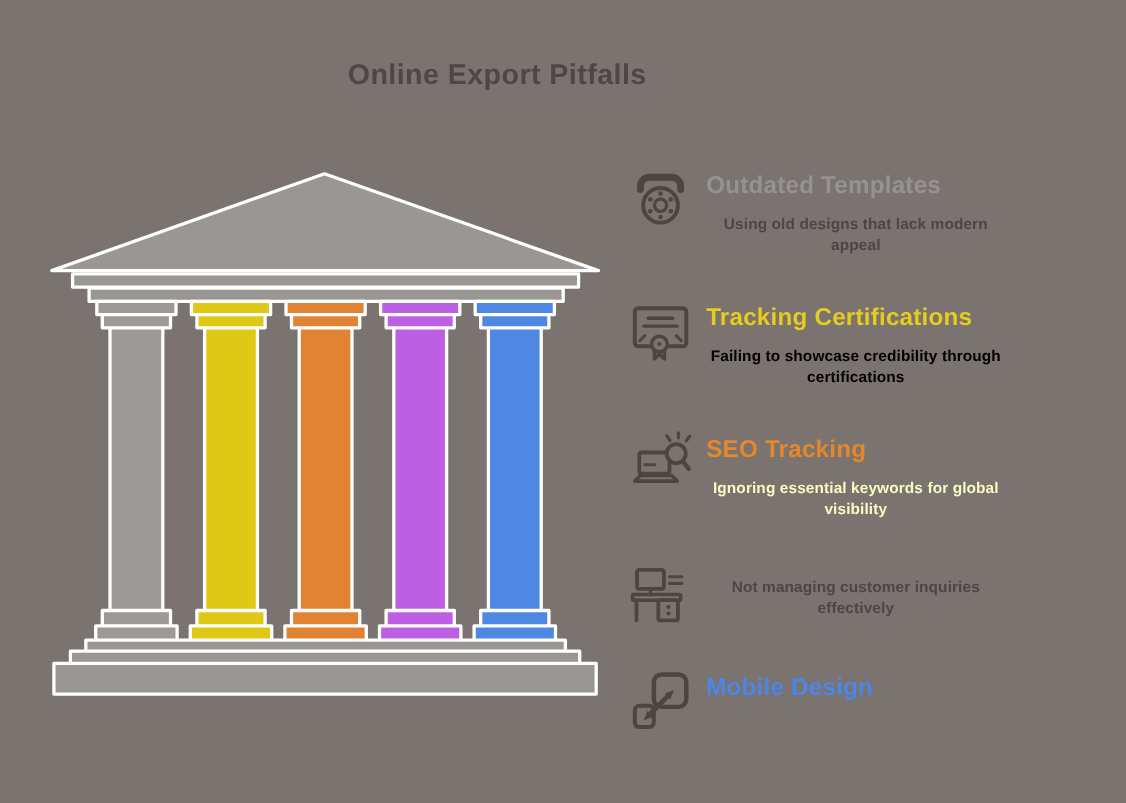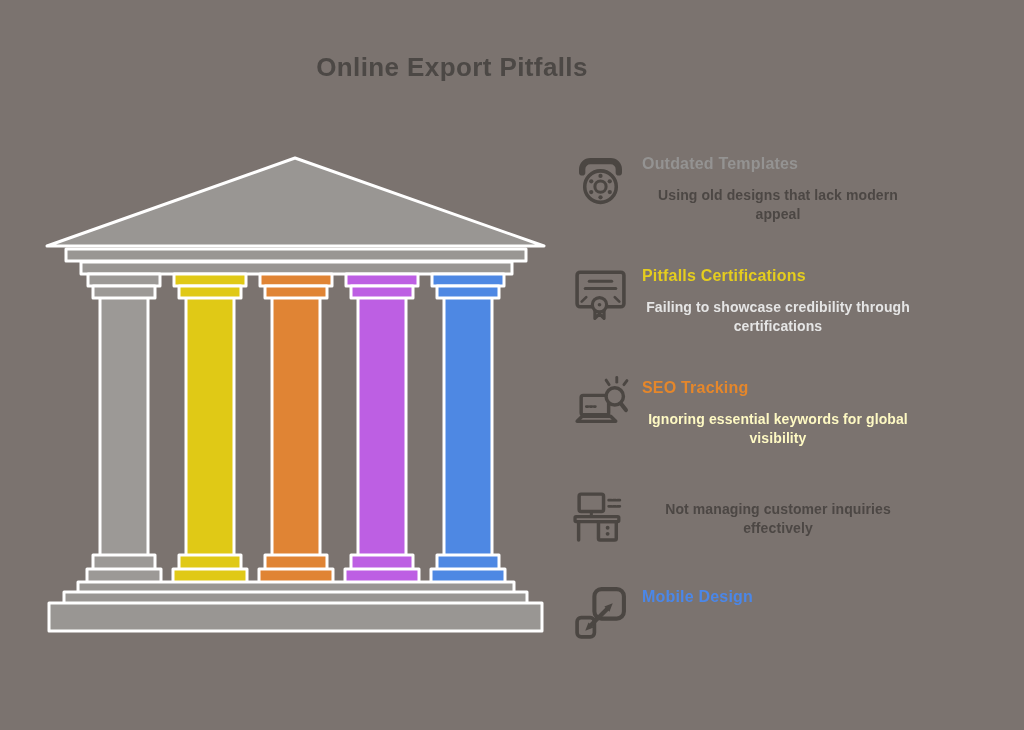--- a/index.html
+++ b/index.html
@@ -19,21 +19,21 @@
   .temple * { stroke:#fff; stroke-width:3; stroke-linejoin:round; }
   .items {
     position:absolute; left:572px; top:151px; width:380px;
     display:flex; flex-direction:column;
   }
   .item { display:flex; gap:13px; margin-bottom:40px; }
   .item-icon { width:57px; height:57px; flex:0 0 57px; }
   .item-icon svg { width:57px; height:57px; display:block; }
   .item-body { width:282px; }
   .item-title {
-    margin:4px 0 0 0; font-size:16px; font-weight:bold; letter-spacing:.2px;
+    margin:4px 0 0 0; font-size:22px; font-weight:bold; letter-spacing:.2px;
   }
   .item-desc {
     margin:13px 0 0 0; font-size:14px; font-weight:bold; line-height:18.5px;
     letter-spacing:.1px; color:#4c4744; width:272px;text-align:center;
   }
   .ic { fill:none; stroke:var(--icon-color); stroke-width:3.3; stroke-linecap:round; stroke-linejoin:round; }
   .ic-fill { fill:var(--icon-color); stroke:none; }
   .ic-bgfill { fill:var(--page-bg); stroke:var(--icon-color); stroke-width:3.1; stroke-linecap:round; stroke-linejoin:round; }
 </style>
 </head>
@@ -121,22 +121,22 @@
         <path class="ic" style="stroke-width:3" d="M17 18 H39"></path>
         <path class="ic" style="stroke-width:3" d="M13 25 H43"></path>
         <path class="ic" style="stroke-width:2.6" d="M9.5 38 L14 33.5"></path>
         <path class="ic" style="stroke-width:2.6" d="M46.5 38 L42 33.5"></path>
         <path class="ic-bgfill" d="M22.5 45 V54.5 L27 50 L31.5 54.5 V45 Z"></path>
         <circle class="ic-bgfill" cx="27" cy="41" r="7"></circle>
         <circle class="ic-fill" cx="27" cy="41" r="1.8"></circle>
       </svg>
     </span>
     <div class="item-body">
-      <p class="item-title" style="color: rgb(229, 205, 30);">Pitfalls Certifications</p>
-      <p class="item-desc" style="color: #e5e5e5;">Failing to showcase credibility through certifications</p>
+      <p class="item-title" style="color: rgb(229, 205, 30);">Tracking Certifications</p>
+      <p class="item-desc" style="color: #000000;">Failing to showcase credibility through certifications</p>
     </div>
   </div>
 
   <div class="item">
     <span class="item-icon">
       <svg viewBox="0 0 56 56">
         <path class="ic" style="stroke-width:2.8" d="M36.5 9.5 L33.5 5"></path>
         <path class="ic" style="stroke-width:2.8" d="M44 7 V2.5"></path>
         <path class="ic" style="stroke-width:2.8" d="M51 9.5 L54 5.5"></path>
         <rect class="ic" style="stroke-width:3.4" x="9" y="20" width="27" height="19" rx="2"></rect>

